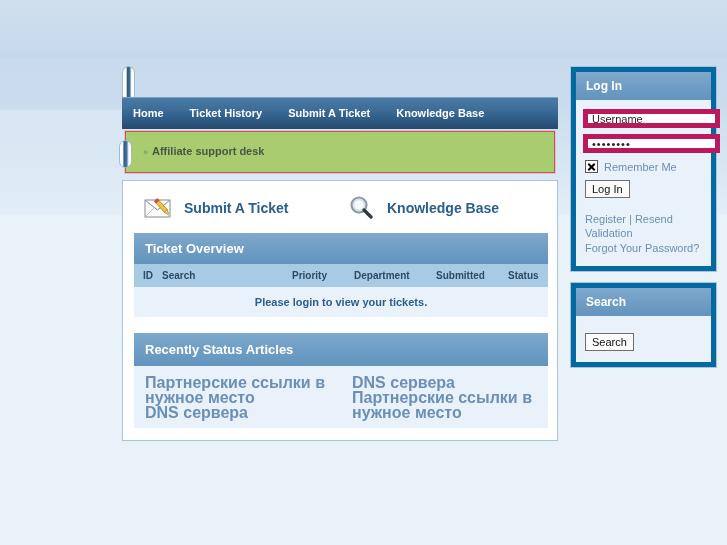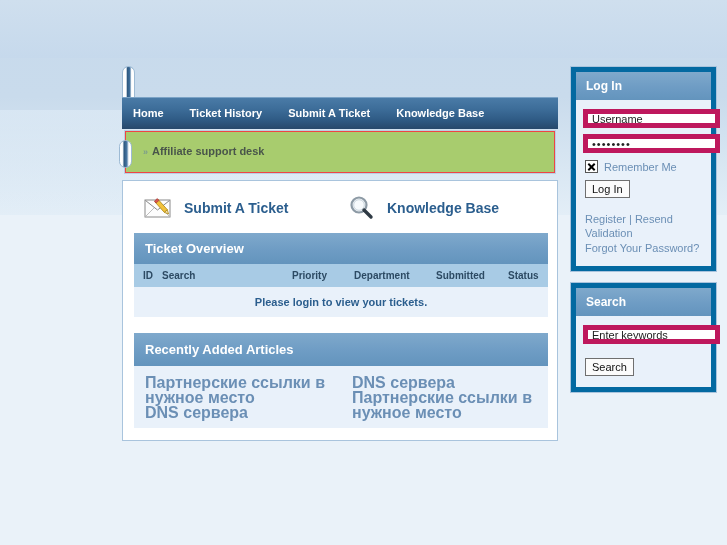--- a/index.html
+++ b/index.html
@@ -345,21 +345,21 @@
         <tbody>
           <tr>
             <td class="empty-cell" colspan="6">Please login to view your tickets.</td>
           </tr>
         </tbody>
       </table>
     </div>
 
     <div id="articles-panel">
       <div id="articles-head">
-        <div class="art-col-a">Recently Added Articles</div>
+        <div class="art-col-a">Recently Status Articles</div>
       </div>
       <div id="articles-body">
         <div class="art-col-a">
           <a href="#" class="art-link">Партнерские ссылки в нужное место</a>
           <a href="#" class="art-link">DNS сервера</a>
         </div>
         <div class="art-col-b">
           <a href="#" class="art-link">DNS сервера</a>
           <a href="#" class="art-link">Партнерские ссылки в нужное место</a>
         </div>
@@ -383,20 +383,19 @@
         <div class="side-links">
           <a href="#">Register | Resend Validation</a>
           <a href="#">Forgot Your Password?</a>
         </div>
       </div>
     </div>
 
     <div class="side-panel">
       <div class="side-head">Search</div>
       <div class="side-body" id="search-body">
-        <input class="txt-input" type="text" value="Enter keywords" style="">
         <button class="btn">Search</button>
       </div>
     </div>
 
   </div>
 
 </div>
 
 </body></html>

